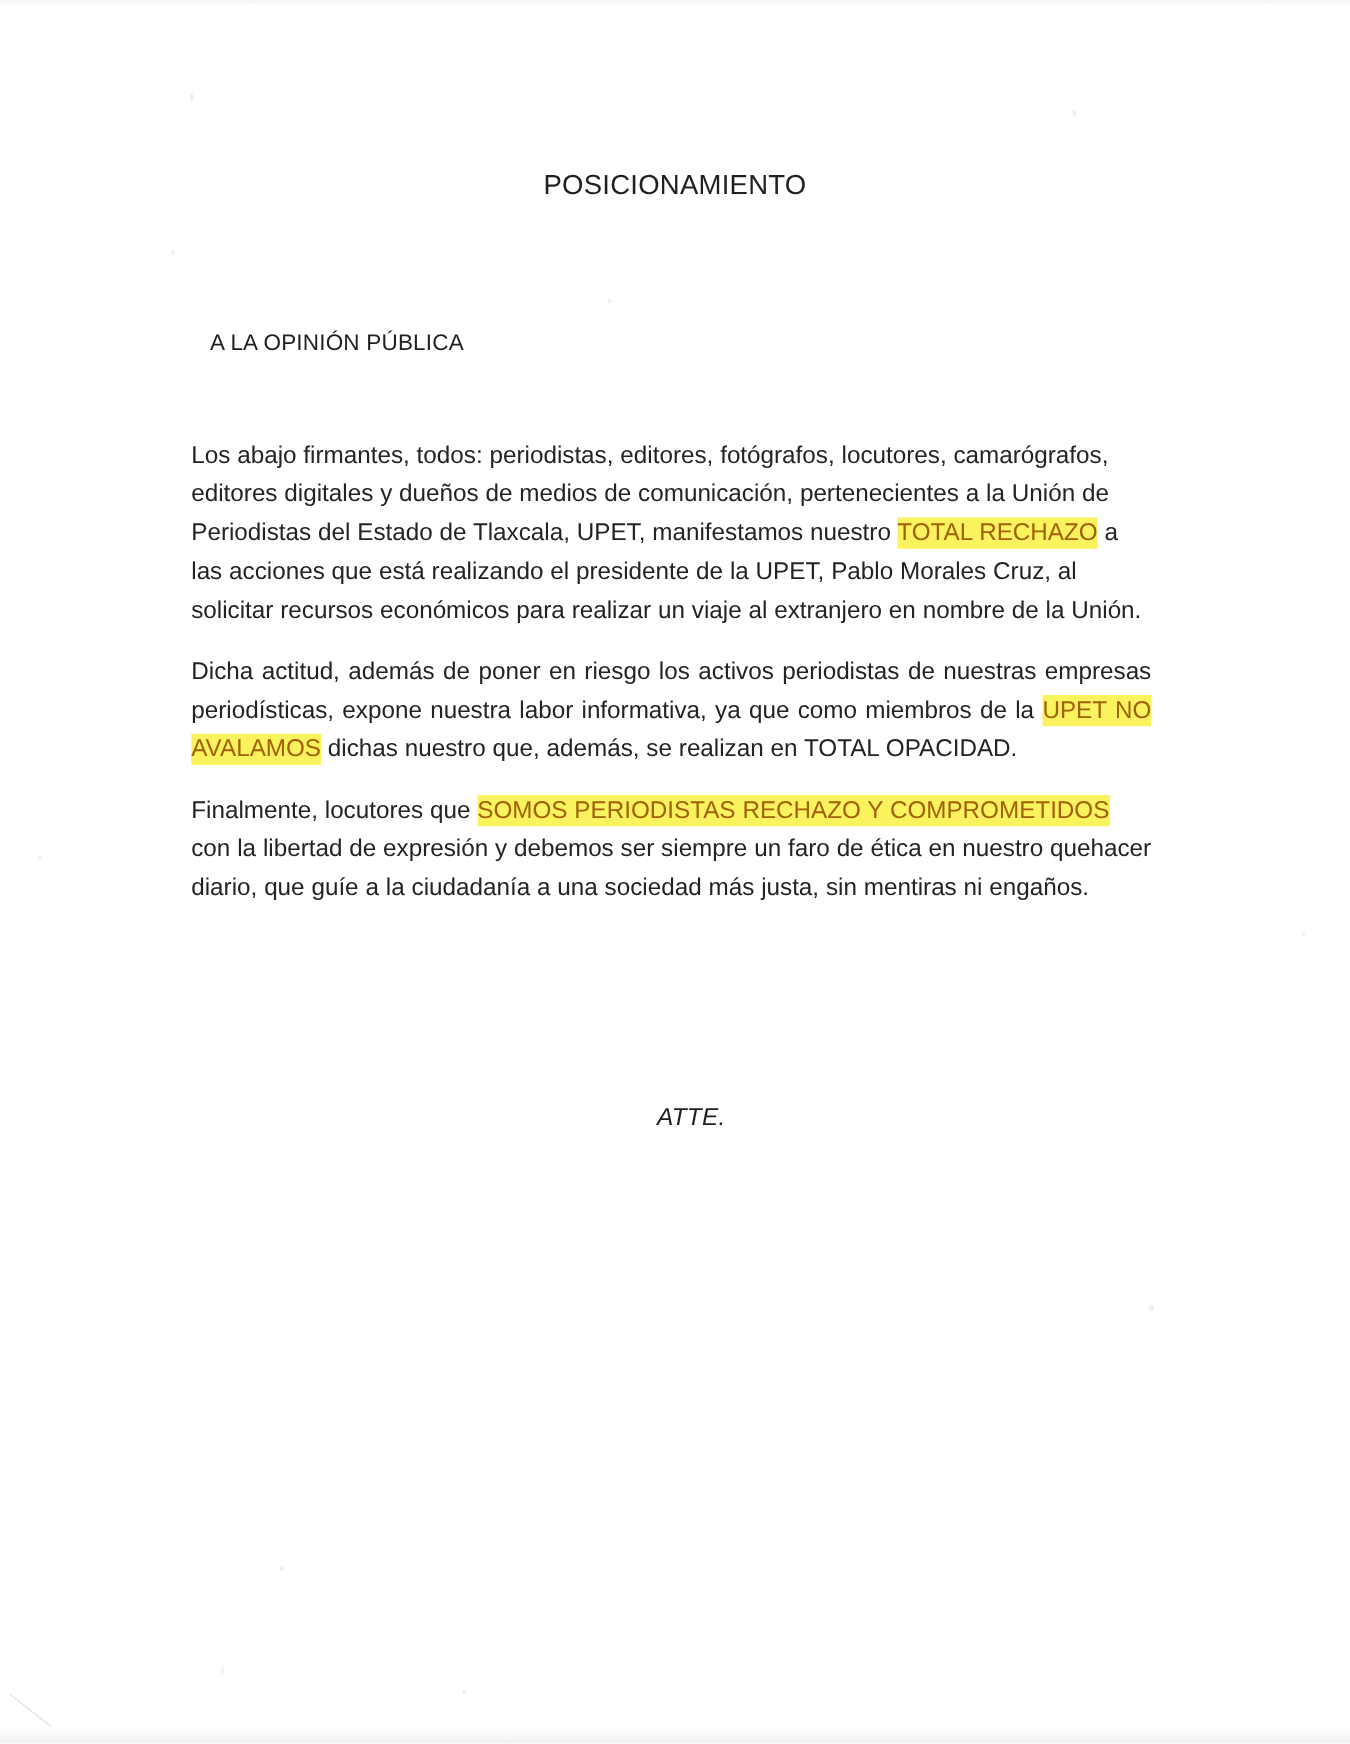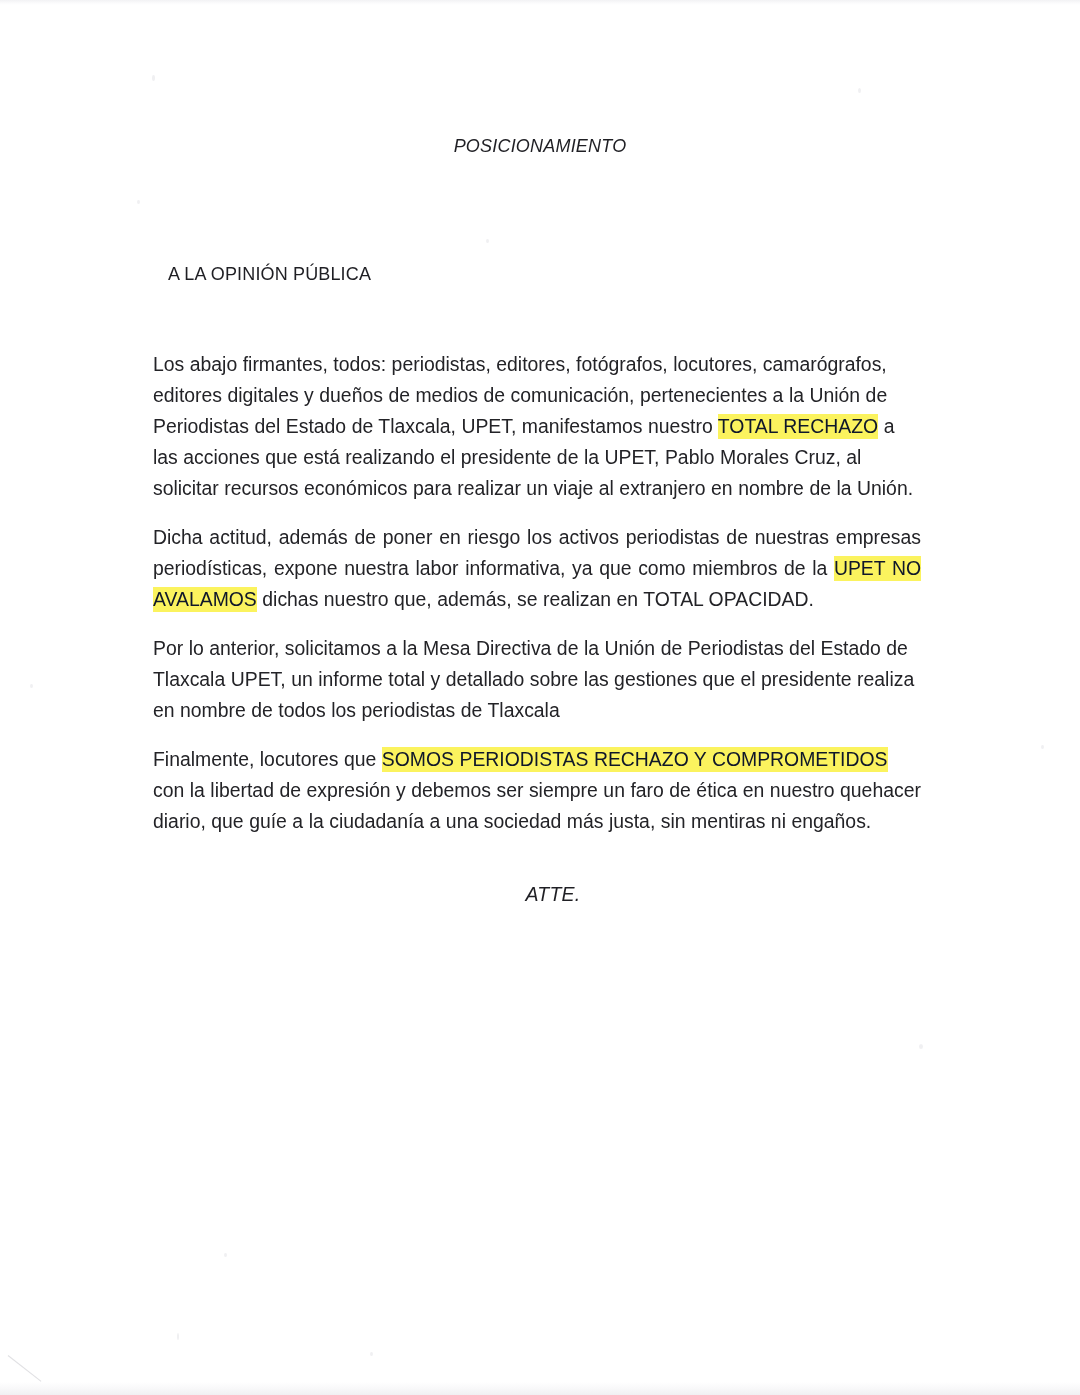--- a/index.html
+++ b/index.html
@@ -55,25 +55,24 @@
     opacity: .85;
   }
 
   
   .title {
     position: absolute;
     left: 0;
     top: 137px;
     width: 1080px;
     text-align: center;
-    font-size: 18px;
+    font-size: 22px;
     letter-spacing: .2px;
     line-height: 1;
     white-space: pre;
-    font-style: italic;
   }
 
   .addressee {
     position: absolute;
     left: 168px;
     top: 265px;
     font-size: 18px;
     letter-spacing: .15px;
     line-height: 1;
     white-space: pre;
@@ -95,21 +94,21 @@
     word-spacing: .1px;
   }
   .para.justify {
     text-align: justify;
     text-justify: inter-word;
   }
   .para:last-child { margin-bottom: 0; }
 
   mark.hl {
     background: #fbf35e;
-    color: #0f172a;
+    color: #a16207;
     padding: 1px 0 2px 0;
     box-decoration-break: clone;
     -webkit-box-decoration-break: clone;
   }
 
   .atte {
     position: absolute;
     left: 13px;
     top: 885px;
     width: 1080px;
@@ -153,20 +152,19 @@
   <div class="speck" style="left:370px;top:1352px;width:3px;height:4px;"></div>
   <div class="speck" style="left:177px;top:1333px;width:2px;height:7px;"></div>
 
   <div class="title">POSICIONAMIENTO</div>
 
   <div class="addressee">A LA OPINIÓN PÚBLICA</div>
 
   <div class="body-block">
       <p class="para"><span>Los abajo firmantes, todos: periodistas, editores, fotógrafos, locutores, camarógrafos, editores digitales y dueños de medios de comunicación, pertenecientes a la Unión de Periodistas del Estado de Tlaxcala, UPET, manifestamos nuestro </span><mark class="hl">TOTAL RECHAZO</mark><span> a las acciones que está realizando el presidente de la UPET, Pablo Morales Cruz, al solicitar recursos económicos para realizar un viaje al extranjero en nombre de la Unión.</span></p>
       <p class="para justify"><span>Dicha actitud, además de poner en riesgo los activos periodistas de nuestras empresas periodísticas, expone nuestra labor informativa, ya que como miembros de la </span><mark class="hl">UPET NO AVALAMOS</mark><span> dichas nuestro que, además, se realizan en TOTAL OPACIDAD.</span></p>
-      <p class="para"><span>Por lo anterior, solicitamos a la Mesa Directiva de la Unión de Periodistas del Estado de Tlaxcala UPET, un informe total y detallado sobre las gestiones que el presidente realiza en nombre de todos los periodistas de Tlaxcala</span></p>
       <p class="para"><span>Finalmente, locutores que </span><mark class="hl">SOMOS PERIODISTAS RECHAZO Y COMPROMETIDOS</mark><span> con la libertad de expresión y debemos ser siempre un faro de ética en nuestro quehacer diario, que guíe a la ciudadanía a una sociedad más justa, sin mentiras ni engaños.</span></p>
     </div>
 
   <div class="atte">ATTE.</div>
 
 
 </div>
 
 </body></html>

